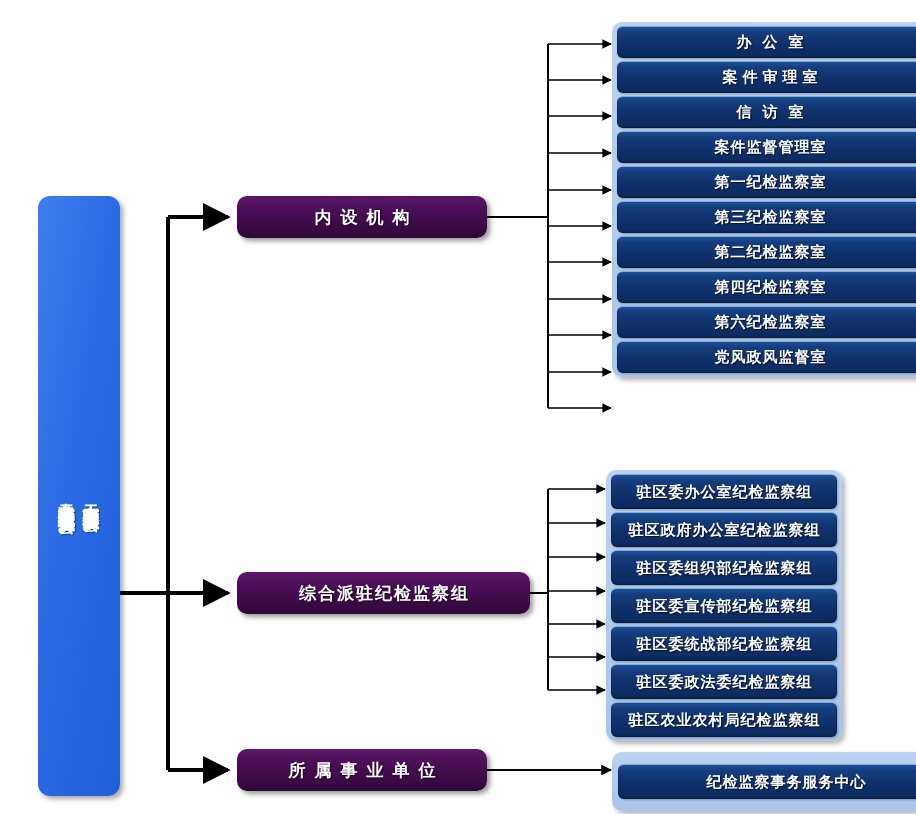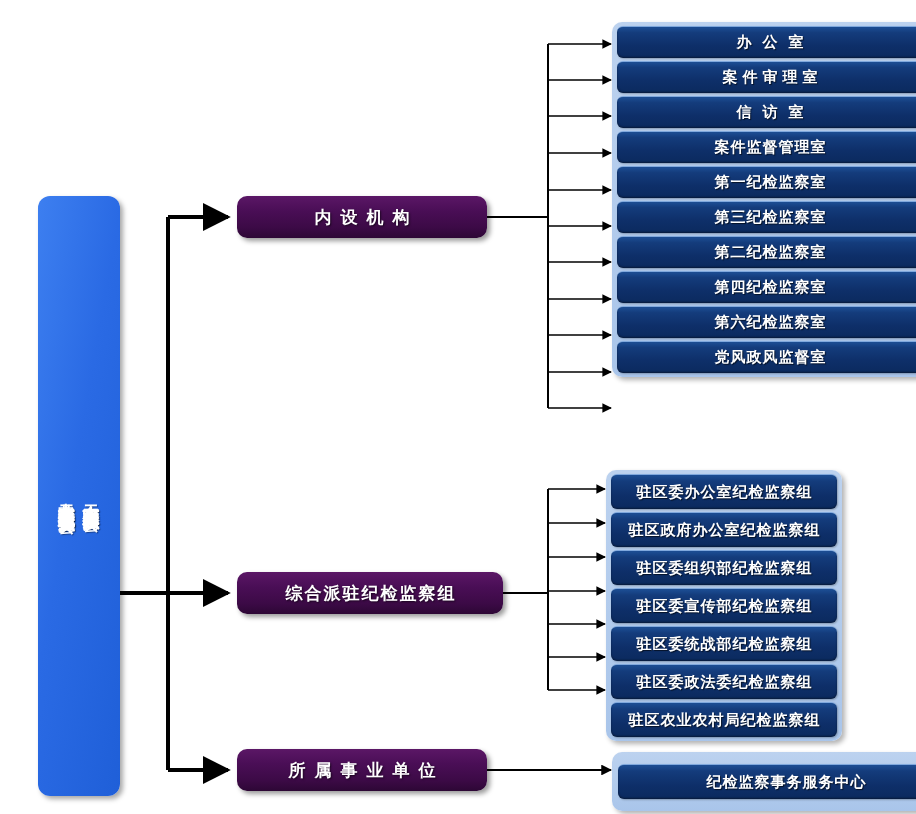--- a/index.html
+++ b/index.html
@@ -59,21 +59,21 @@
     color: #ffffff;
     font-family: "DejaVu Serif", "Liberation Serif", serif;
     font-weight: bold;
     font-size: 17px;
     text-shadow: 1px 1px 2px rgba(0,0,0,0.6);
   }
   .cat-node.spaced { letter-spacing: 9px; text-indent: 9px; }
   .cat-node.tight  { letter-spacing: 2px; text-indent: 2px; }
 
   #cat-internal  { left: 237px; top: 196px; width: 250px; }
-  #cat-stationed { left: 237px; top: 572px; width: 266px; }
+  #cat-stationed { left: 237px; top: 572px; width: 293px; }
   #cat-affiliate { left: 237px; top: 749px; width: 250px; }
 
   
   .group-box {
     position: absolute;
     border-radius: 10px;
     background: linear-gradient(180deg, #bcd2ef 0%, #a9c5ea 100%);
     box-shadow: 3px 3px 5px rgba(0,0,0,0.3);
     padding: 4px 5px;
     box-sizing: border-box;

